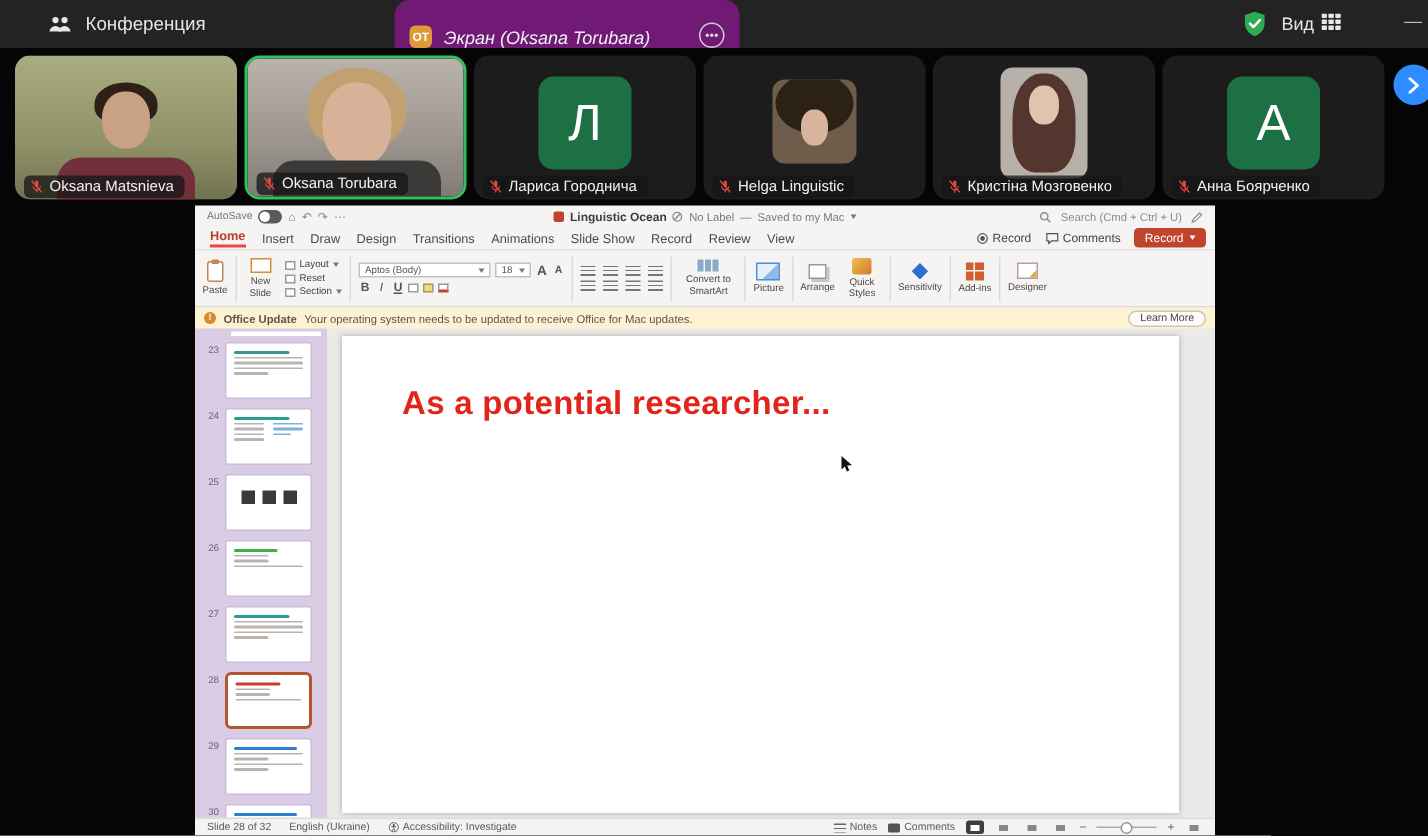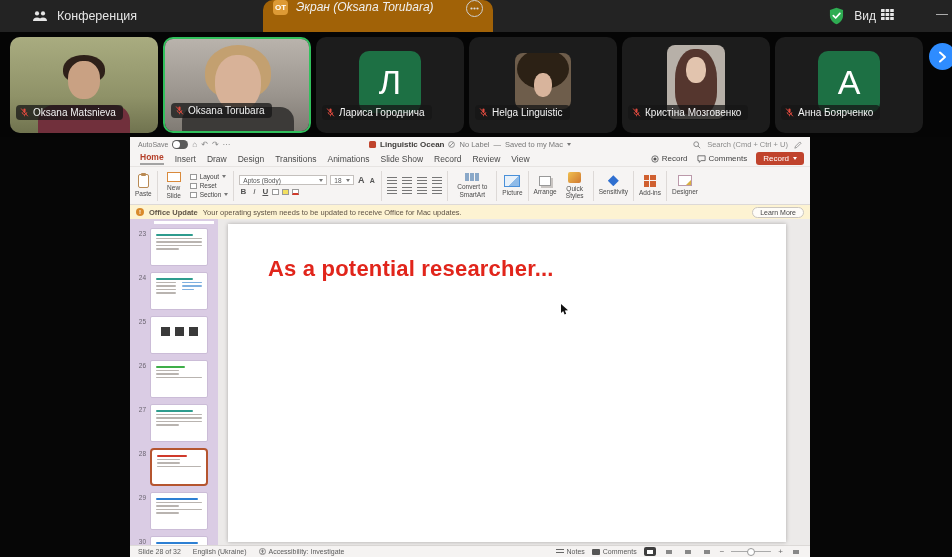--- a/index.html
+++ b/index.html
@@ -3,22 +3,22 @@
 <meta charset="utf-8">
 <style>
   * { margin:0; padding:0; box-sizing:border-box; }
   body { background:#000; font-family:"Liberation Sans", sans-serif; }
   .screen { position:relative; width:952px; height:557px; background:#060606; overflow:hidden; }
 
   
   .topbar { position:absolute; top:0; left:0; right:0; height:32px; background:#232323; }
   .title-group { position:absolute; left:32px; top:0; height:32px; display:flex; align-items:center; gap:9px; }
   .meeting-title { color:#e6e6e6; font-size:12.5px; }
-  .screen-tab { position:absolute; left:263px; top:0; width:230px; height:32px; background:#a16207;
-                border-radius:10px 10px 0 0; display:flex; align-items:flex-start; gap:8px; padding:0 10px; }
+  .screen-tab { position:absolute; left:263px; top:0; width:230px; height:32px; background:#701a75;
+                border-radius:10px 10px 0 0; display:flex; align-items:flex-end; gap:8px; padding:0 10px; }
   .ot-badge { width:15px; height:15px; border-radius:4px; background:#dd9a35; color:#fff; font-size:8px;
               font-weight:bold; display:flex; align-items:center; justify-content:center; }
   .tab-label { color:#f0f0f0; font-size:12px; white-space:nowrap; overflow:hidden;font-style:italic; }
   .ellipsis-btn { margin-left:auto; width:17px; height:17px; border:1.4px solid #cfcfcf; border-radius:50%;
                   display:flex; align-items:center; justify-content:center; }
   .view-group { position:absolute; right:58px; top:0; height:32px; display:flex; align-items:center; gap:9px; }
   .view-btn { display:flex; align-items:flex-start; gap:5px; background:none; border:none; color:#e6e6e6; font-size:12px; }
   .min-dash { position:absolute; right:4px; top:7px; color:#bdbdbd; font-size:12px; }
 
   
@@ -37,21 +37,21 @@
   .p2-body { position:absolute; width:112px; height:24px; background:#3c3a38; border-radius:14px 14px 0 0; bottom:0; left:17px; }
   .avatar-sq { width:62px; height:62px; border-radius:10px; background:#1d7044; color:#fff; font-size:34px;
                display:flex; align-items:center; justify-content:center; margin:14px auto 0; }
   .avatar-ph { border-radius:8px; margin:16px auto 0; position:relative; overflow:hidden; }
   .helga { width:56px; height:56px; background:#6e5d4b; }
   .helga::before { content:""; position:absolute; width:52px; height:40px; background:#2c2115; border-radius:50%; left:2px; top:-4px; }
   .helga::after { content:""; position:absolute; width:18px; height:24px; background:#d8b49c; border-radius:46%; left:19px; top:20px; }
   .krist { width:58px; height:74px; background:#b7b0a8; margin-top:8px; }
   .krist::before { content:""; position:absolute; width:42px; height:66px; background:#55362e; border-radius:45% 45% 35% 35%; left:8px; top:4px; }
   .krist::after { content:""; position:absolute; width:20px; height:26px; background:#e2c4ae; border-radius:46%; left:19px; top:12px; }
-  .name-pill { position:absolute; left:6px; bottom:13px; max-width:136px; background:rgba(22,22,22,.75);
+  .name-pill { position:absolute; left:6px; bottom:1px; max-width:136px; background:rgba(22,22,22,.75);
                border-radius:4px; padding:2px 7px 2px 4px; display:flex; align-items:center; gap:4px; }
   .name-pill span { color:#f2f2f2; font-size:10px; white-space:nowrap; overflow:hidden; }
   .next-btn { position:absolute; left:929px; top:43px; width:27px; height:27px; border-radius:50%;
               background:#2e8cff; border:none; display:flex; align-items:center; justify-content:center; }
 
   
   .ppt { position:absolute; left:130px; top:137px; width:680px; height:420px; background:#f6f4f3; font-size:8px; color:#444; }
 
   .ppt-titlebar { height:15px; display:flex; align-items:center; padding:0 8px; position:relative; }
   .tb-left { display:flex; align-items:center; gap:4px; }
@@ -61,21 +61,21 @@
   .tb-ic { font-size:8px; color:#8a8a8a; line-height:1; }
   .tb-center { position:absolute; left:50%; transform:translateX(-50%); display:flex; align-items:center; gap:4px; white-space:nowrap; }
   .doc-flag { width:7px; height:7px; background:#c0432c; border-radius:1.5px; }
   .doc-name { font-size:8px; font-weight:bold; color:#3d3b39; }
   .doc-status { font-size:7.5px; color:#777; }
   .tb-right { margin-left:auto; display:flex; align-items:center; gap:6px; }
   .search-txt { font-size:7.5px; color:#8a8a8a; }
 
   .ppt-tabrow { height:14px; display:flex; align-items:flex-end; gap:11px; padding:0 0 1px 10px; position:relative; }
   .tab { font-size:8.5px; color:#4a4a4a; padding-bottom:1px; }
-  .tab.active { color:#b5402a; border-bottom:2px solid #a3a3a3; font-weight:bold; }
+  .tab.active { color:#b5402a; border-bottom:2px solid #ef4444; font-weight:bold; }
   .tabrow-actions { position:absolute; right:6px; bottom:1px; display:flex; align-items:center; gap:9px; }
   .act { display:flex; align-items:center; gap:3px; font-size:8px; color:#444; }
   .share-btn { background:#c0432c; color:#fff; border:none; border-radius:3px; font-size:8px;
                padding:2px 7px; display:flex; align-items:center; gap:4px; }
 
   .ribbon { height:39px; border-top:1px solid #e7e4e2; border-bottom:1px solid #ddd9d7; display:flex;
             align-items:center; padding:0 5px; gap:5px; overflow:hidden; background:#f6f4f3; }
   .vdiv { width:1px; height:30px; background:#ddd9d7; flex:none; }
   .bigbtn { display:flex; flex-direction:column; align-items:center; justify-content:center; gap:2px; text-align:center; flex:none; }
   .rlabel { font-size:6.5px; line-height:1.15; color:#4a4a4a; }

